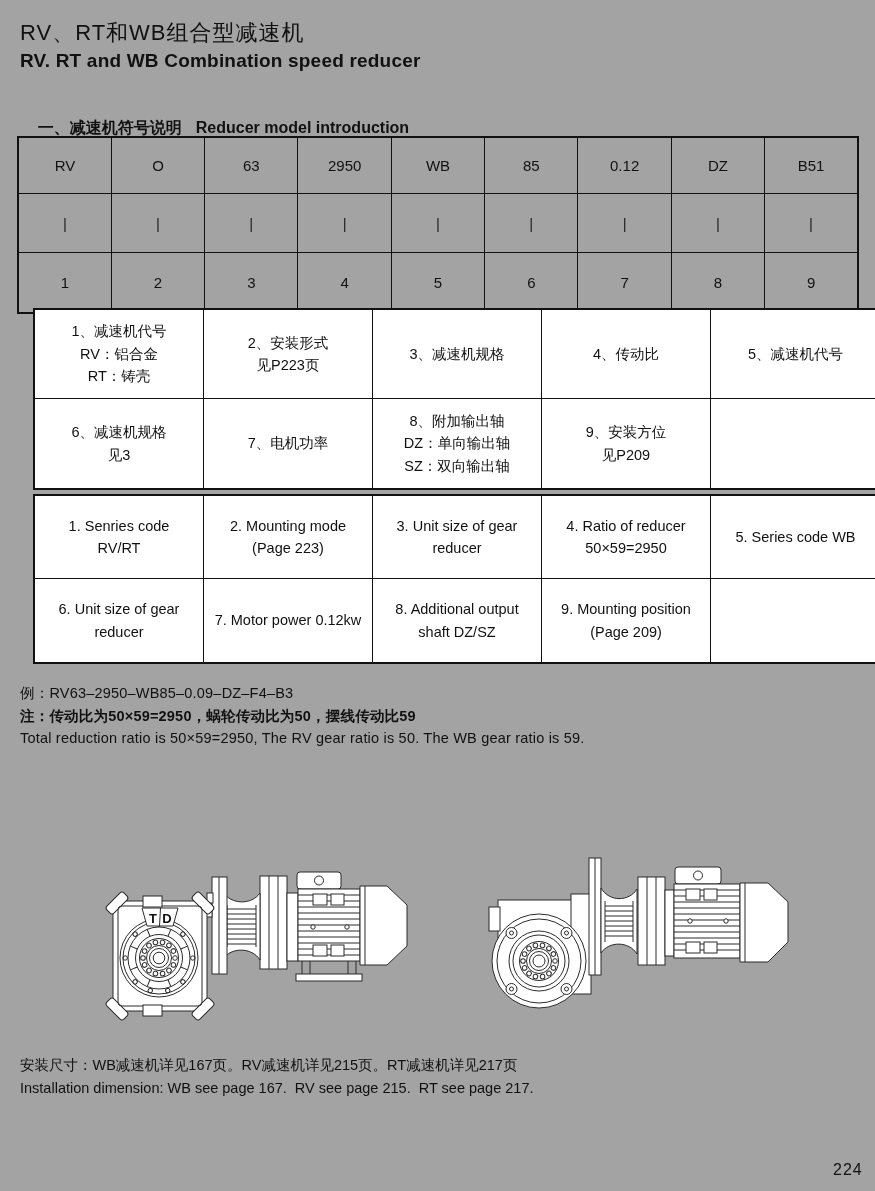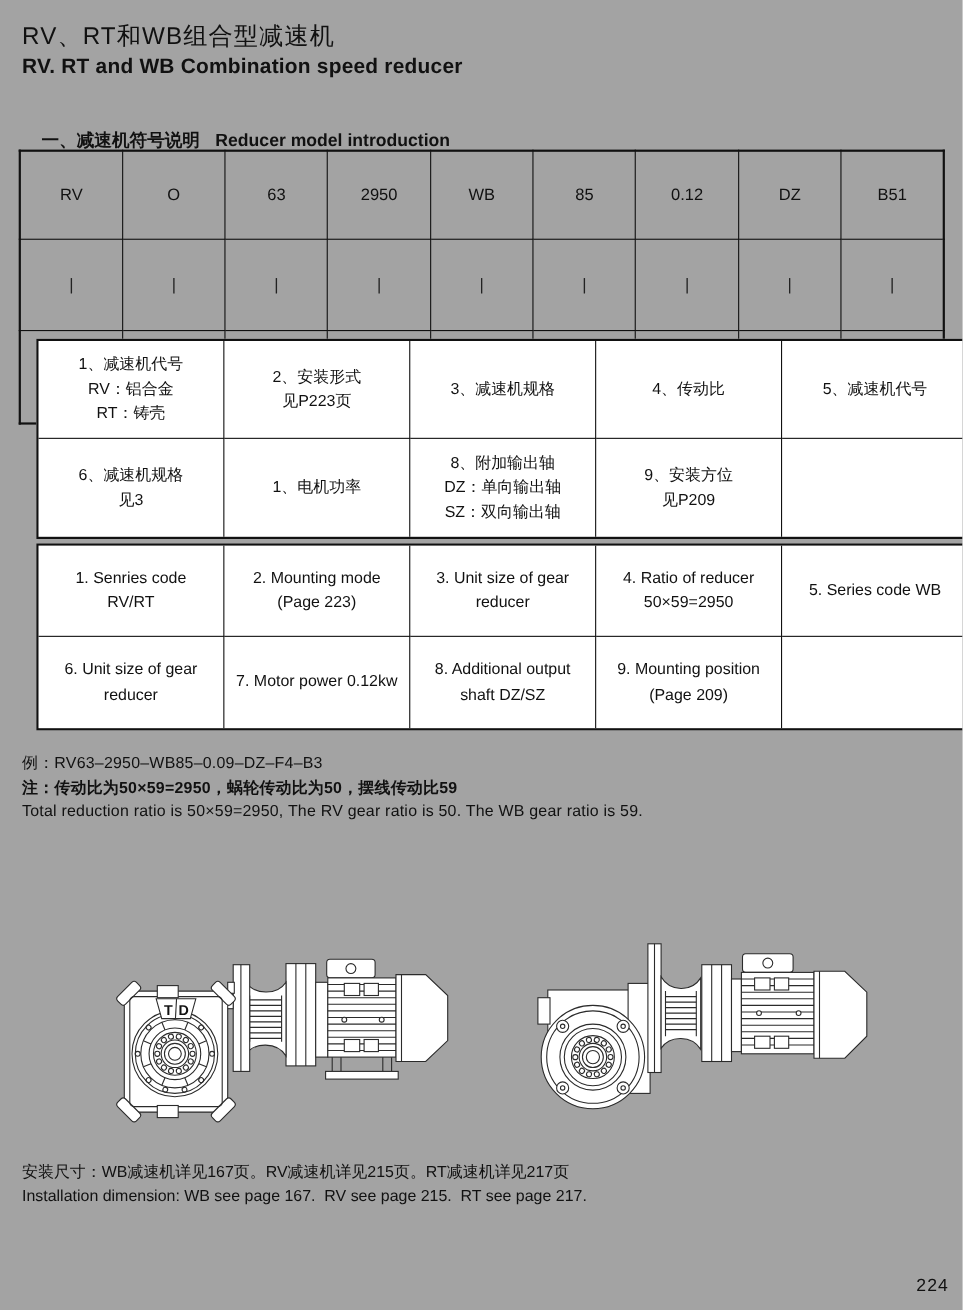--- a/index.html
+++ b/index.html
@@ -16,21 +16,21 @@
   .sec1{left:20px; top:100px;}
   .sec2{left:20px; top:796px;}
   .sec-heading .en{margin-left:14px;}
 
   table.model-table{
     border-collapse:collapse; table-layout:fixed;
     border:2px solid #111;
   }
   table.model-table td{
     border:1px solid #111; text-align:center; vertical-align:middle;
-    font-size:15px; padding:16px;
+    font-size:15px; padding:4px;
   }
   .model-table{left:17px; top:136px; width:842px;}
   .row-codes td{height:47px;}
   .row-connectors td{height:50px; font-size:14px; color:#222;}
   .row-positions td{height:51px;}
 
   .legend{
     display:grid; grid-template-columns:repeat(5,1fr);
     border:2px solid #111; background:#fff;margin-left:16px;
   }
@@ -114,21 +114,21 @@
     <div class="cell">1、减速机代号
 RV：铝合金
 RT：铸壳</div>
     <div class="cell">2、安装形式
 见P223页</div>
     <div class="cell">3、减速机规格</div>
     <div class="cell">4、传动比</div>
     <div class="cell">5、减速机代号</div>
     <div class="cell">6、减速机规格
 见3</div>
-    <div class="cell">1、电机功率</div>
+    <div class="cell">7、电机功率</div>
     <div class="cell">8、附加输出轴
 DZ：单向输出轴
 SZ：双向输出轴</div>
     <div class="cell">9、安装方位
 见P209</div>
     <div class="cell"></div>
   </div>
 
   <div class="abs legend legend-en">
     <div class="cell">1. Senries code

